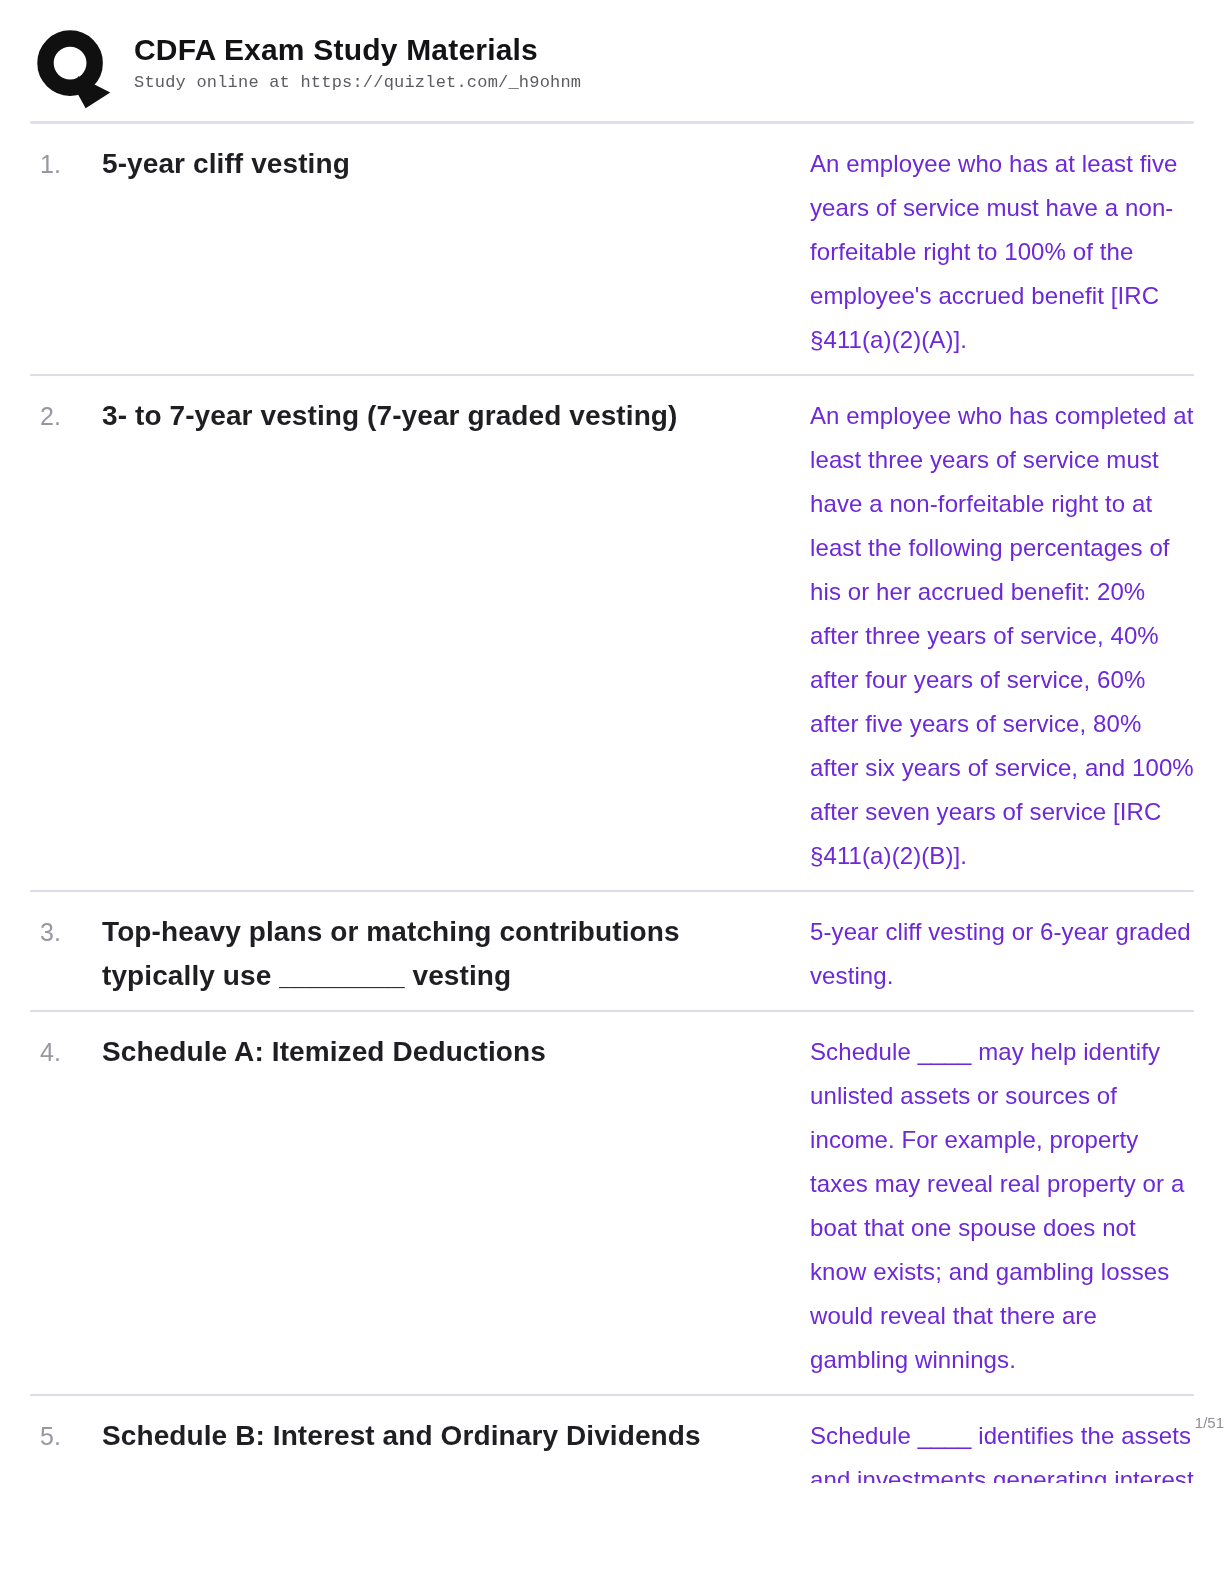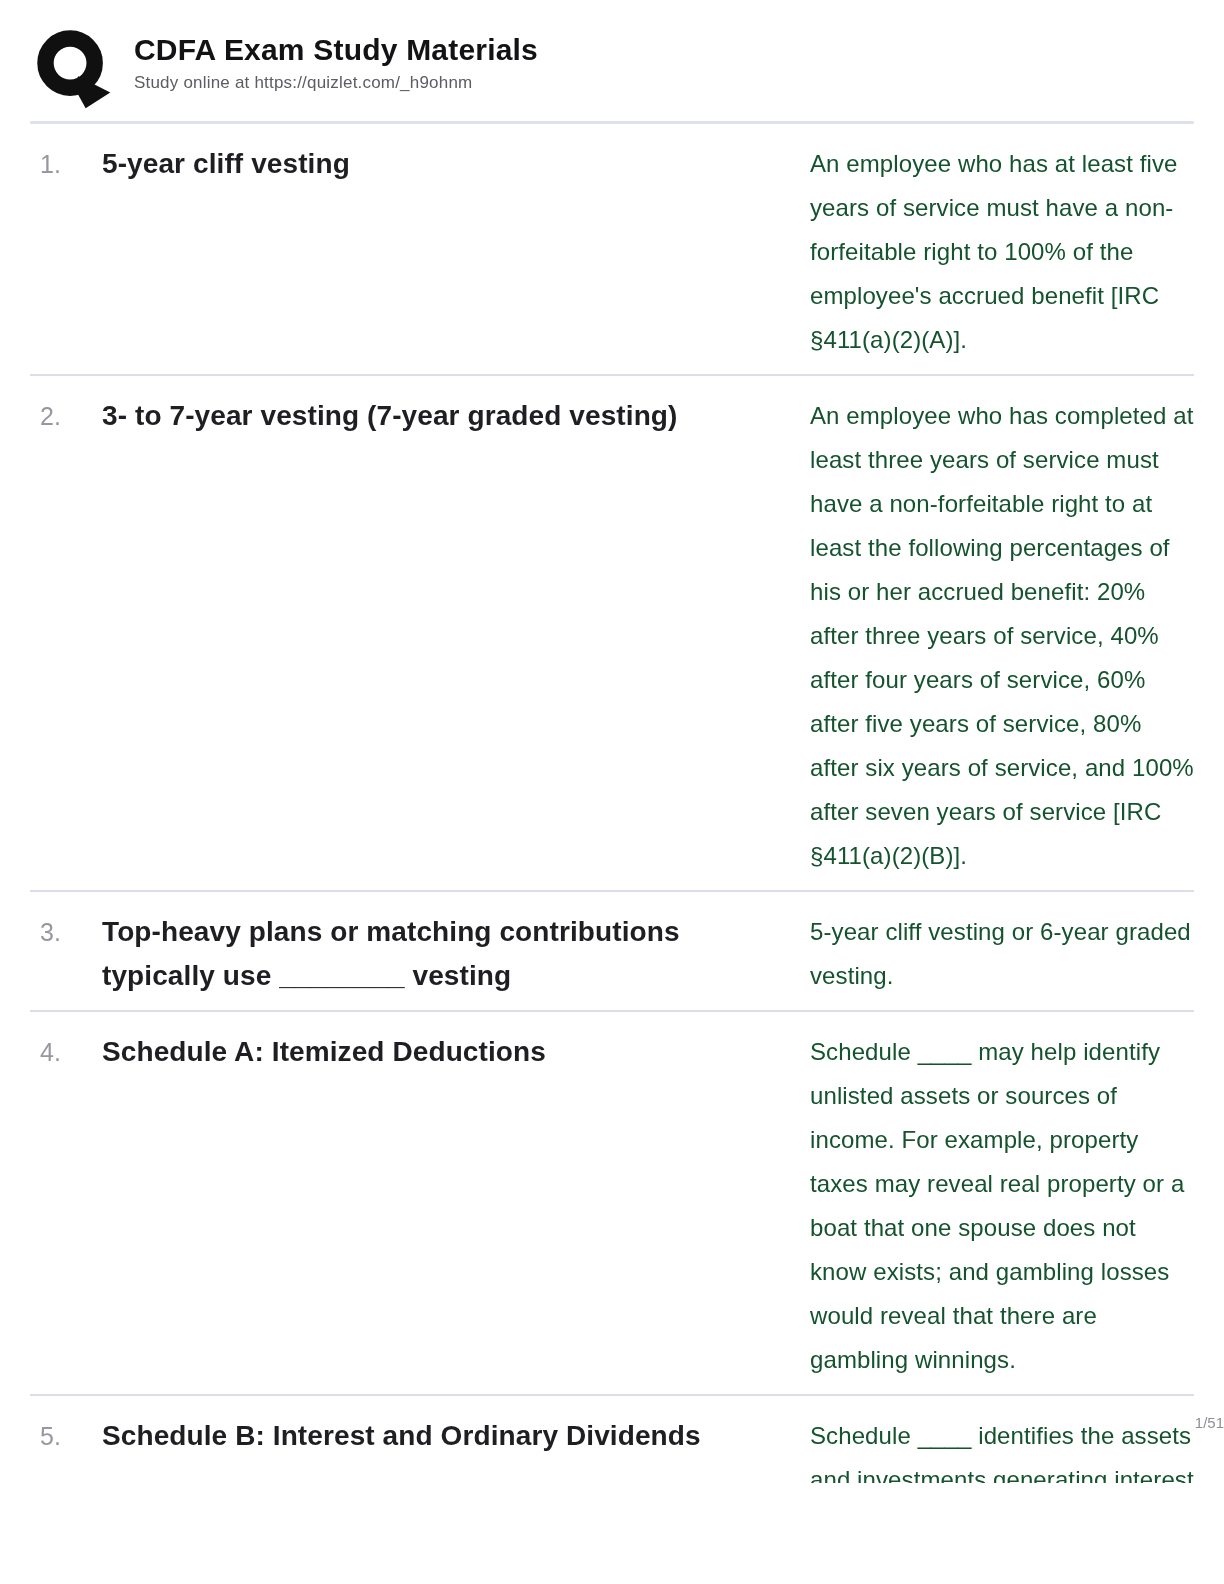--- a/index.html
+++ b/index.html
@@ -8,41 +8,41 @@
     font-family:"Liberation Sans", sans-serif;
     -webkit-font-smoothing:antialiased;
   }
   .page{position:relative;width:1224px;height:1483px;overflow:hidden;background:#fff;}
 
   
   .header{display:flex;align-items:flex-start;padding:24px 30px 0 34px;}
   .logo{width:82px;height:88px;flex:0 0 auto;}
   .header-text{margin-left:18px;padding-top:6px;}
   .title{margin:2px 0 0;font-size:30px;font-weight:600;color:#131316;letter-spacing:.2px;line-height:36px;}
-  .subtitle{margin-top:5px;font-size:17px;font-weight:300;color:#5c5c63;letter-spacing:.2px;}
+  .subtitle{margin-top:5px;font-size:17px;font-weight:300;color:#5c5c63;letter-spacing:.2px;font-family:Liberation Mono, monospace;}
   .header-rule{height:3px;background:#dde0ec;margin:9px 30px 0 30px;border-radius:2px;}
 
   
   .cards{padding:0 30px;}
   .row{
     display:grid;
     grid-template-columns:72px 708px 384px;
     padding:18px 0 12px;
   }
   .row + .row{border-top:2px solid #dcdde8;}
   .num{
     font-size:25px;font-weight:300;color:#97979f;
     padding-left:10px;line-height:44px;
   }
   .term{
     font-size:28px;font-weight:600;color:#1f1f23;
     line-height:44px;padding-right:18px;letter-spacing:.1px;
   }
   .def{
-    font-size:24px;font-weight:300;color:#14532d;
+    font-size:24px;font-weight:300;color:#6d28d9;
     line-height:44px;letter-spacing:.1px;
   }
 
   
   .footer{
     position:absolute;left:0;bottom:52px;width:100%;
     text-align:right;font-size:15px;font-weight:300;color:#8f8f98;
   }
 </style>
 </head>

